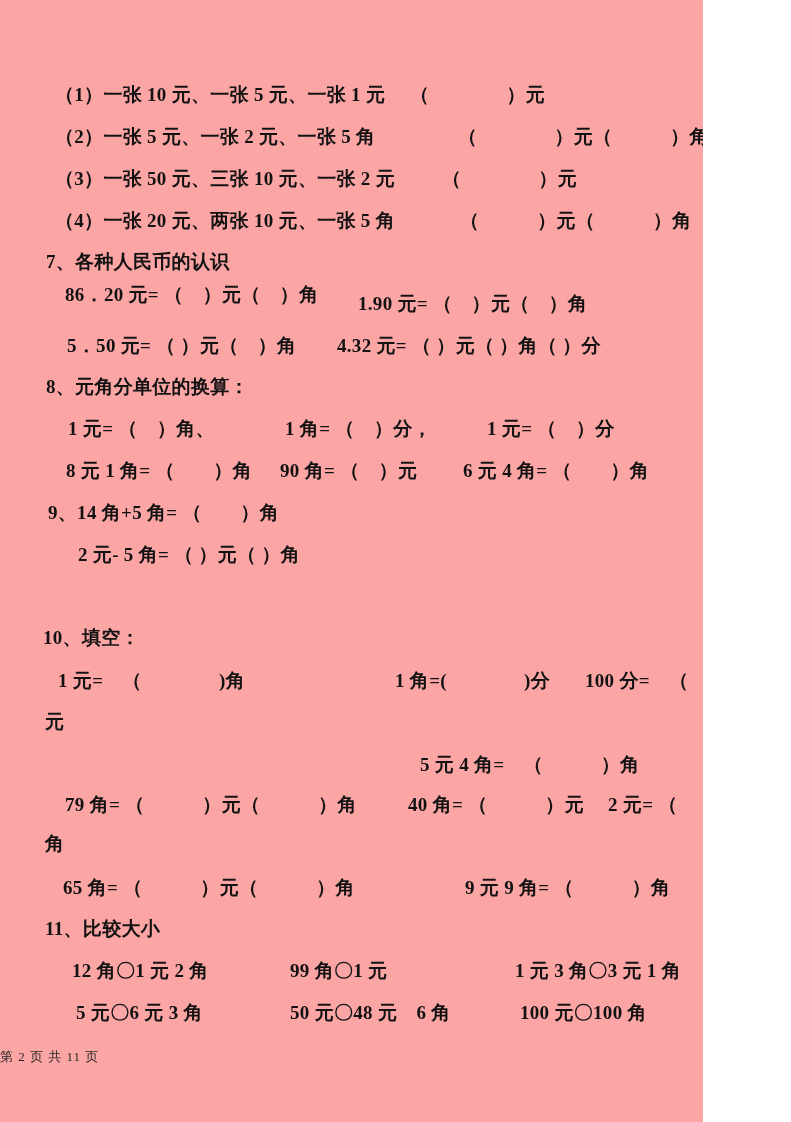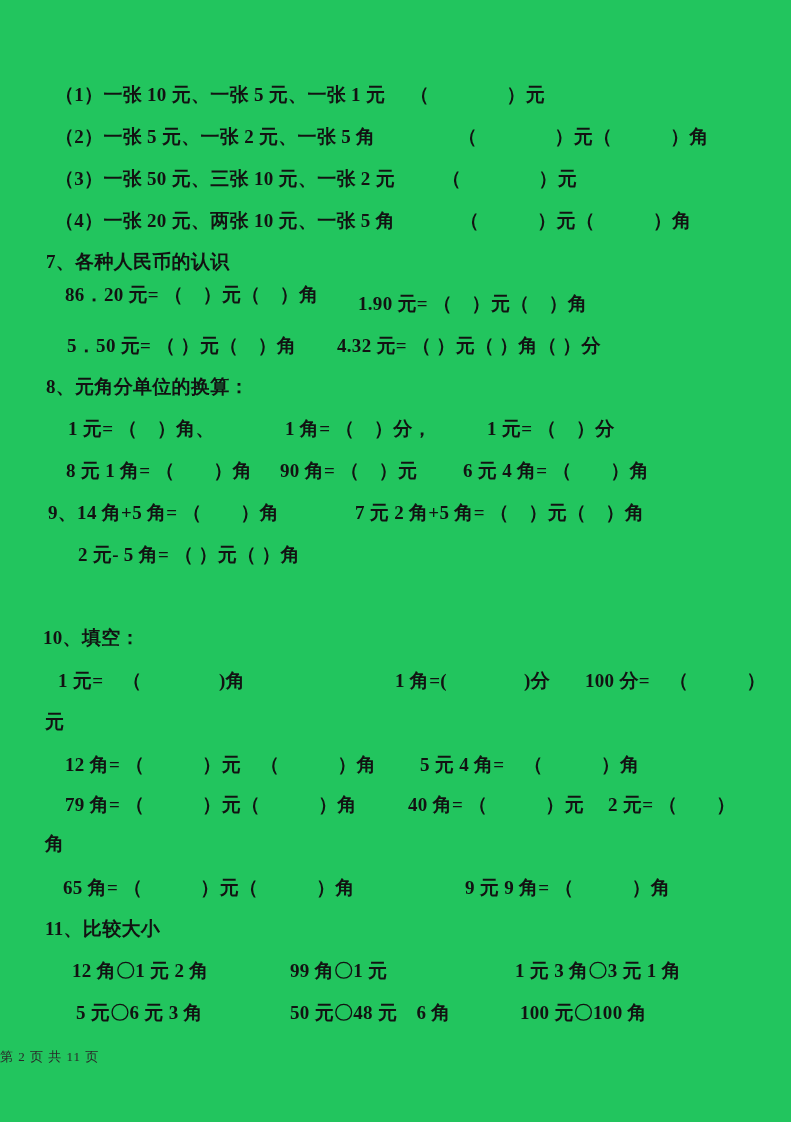--- a/index.html
+++ b/index.html
@@ -1,20 +1,20 @@
 <!DOCTYPE html>
 <html><head>
 <meta charset="utf-8">
 <style>
   html,body{margin:0;padding:0;background:#ffffff;}
   .page{
     position:relative;
-    width:791px;
+    width:703px;
     height:1122px;
-    background:#22c55e;
+    background:#fca5a5;
     overflow:hidden;
     font-family:"Liberation Serif","DejaVu Serif",serif;
   }
   .t{
     position:absolute;
     white-space:pre;
     font-weight:bold;
     font-size:19px;
     line-height:21px;
     color:#121212;
@@ -55,29 +55,27 @@
 
   <span class="t" style="top:376px;left:46px">8、元角分单位的换算：</span>
   <span class="t" style="top:418px;left:68px">1 元= （　）角、</span>
   <span class="t" style="top:418px;left:285px">1 角= （　）分，</span>
   <span class="t" style="top:418px;left:487px">1 元= （　）分</span>
   <span class="t" style="top:460px;left:66px">8 元 1 角= （　　）角</span>
   <span class="t" style="top:460px;left:280px">90 角= （　）元</span>
   <span class="t" style="top:460px;left:463px">6 元 4 角= （　　）角</span>
 
   <span class="t" style="top:502px;left:48px">9、14 角+5 角= （　　）角</span>
-  <span class="t" style="top:502px;left:355px">7 元 2 角+5 角= （　）元（　）角</span>
   <span class="t" style="top:544px;left:78px">2 元- 5 角= （ ）元（ ）角</span>
 
   <span class="t" style="top:627px;left:43px">10、填空：</span>
   <span class="t" style="top:670px;left:58px">1 元=　（　　　　)角</span>
   <span class="t" style="top:670px;left:395px">1 角=(　　　　)分</span>
   <span class="t" style="top:670px;left:585px">100 分=　（　　　）</span>
   <span class="t" style="top:711px;left:45px">元</span>
-  <span class="t" style="top:754px;left:65px">12 角= （　　　）元　（　　　）角</span>
   <span class="t" style="top:754px;left:420px">5 元 4 角=　（　　　）角</span>
   <span class="t" style="top:794px;left:65px">79 角= （　　　）元（　　　）角</span>
   <span class="t" style="top:794px;left:408px">40 角= （　　　）元</span>
   <span class="t" style="top:794px;left:608px">2 元= （　　）</span>
   <span class="t" style="top:833px;left:45px">角</span>
   <span class="t" style="top:877px;left:63px">65 角= （　　　）元（　　　）角</span>
   <span class="t" style="top:877px;left:465px">9 元 9 角= （　　　）角</span>
 
   <span class="t" style="top:918px;left:45px">11、比较大小</span>
   <span class="t" style="top:960px;left:72px">12 角〇1 元 2 角</span>

